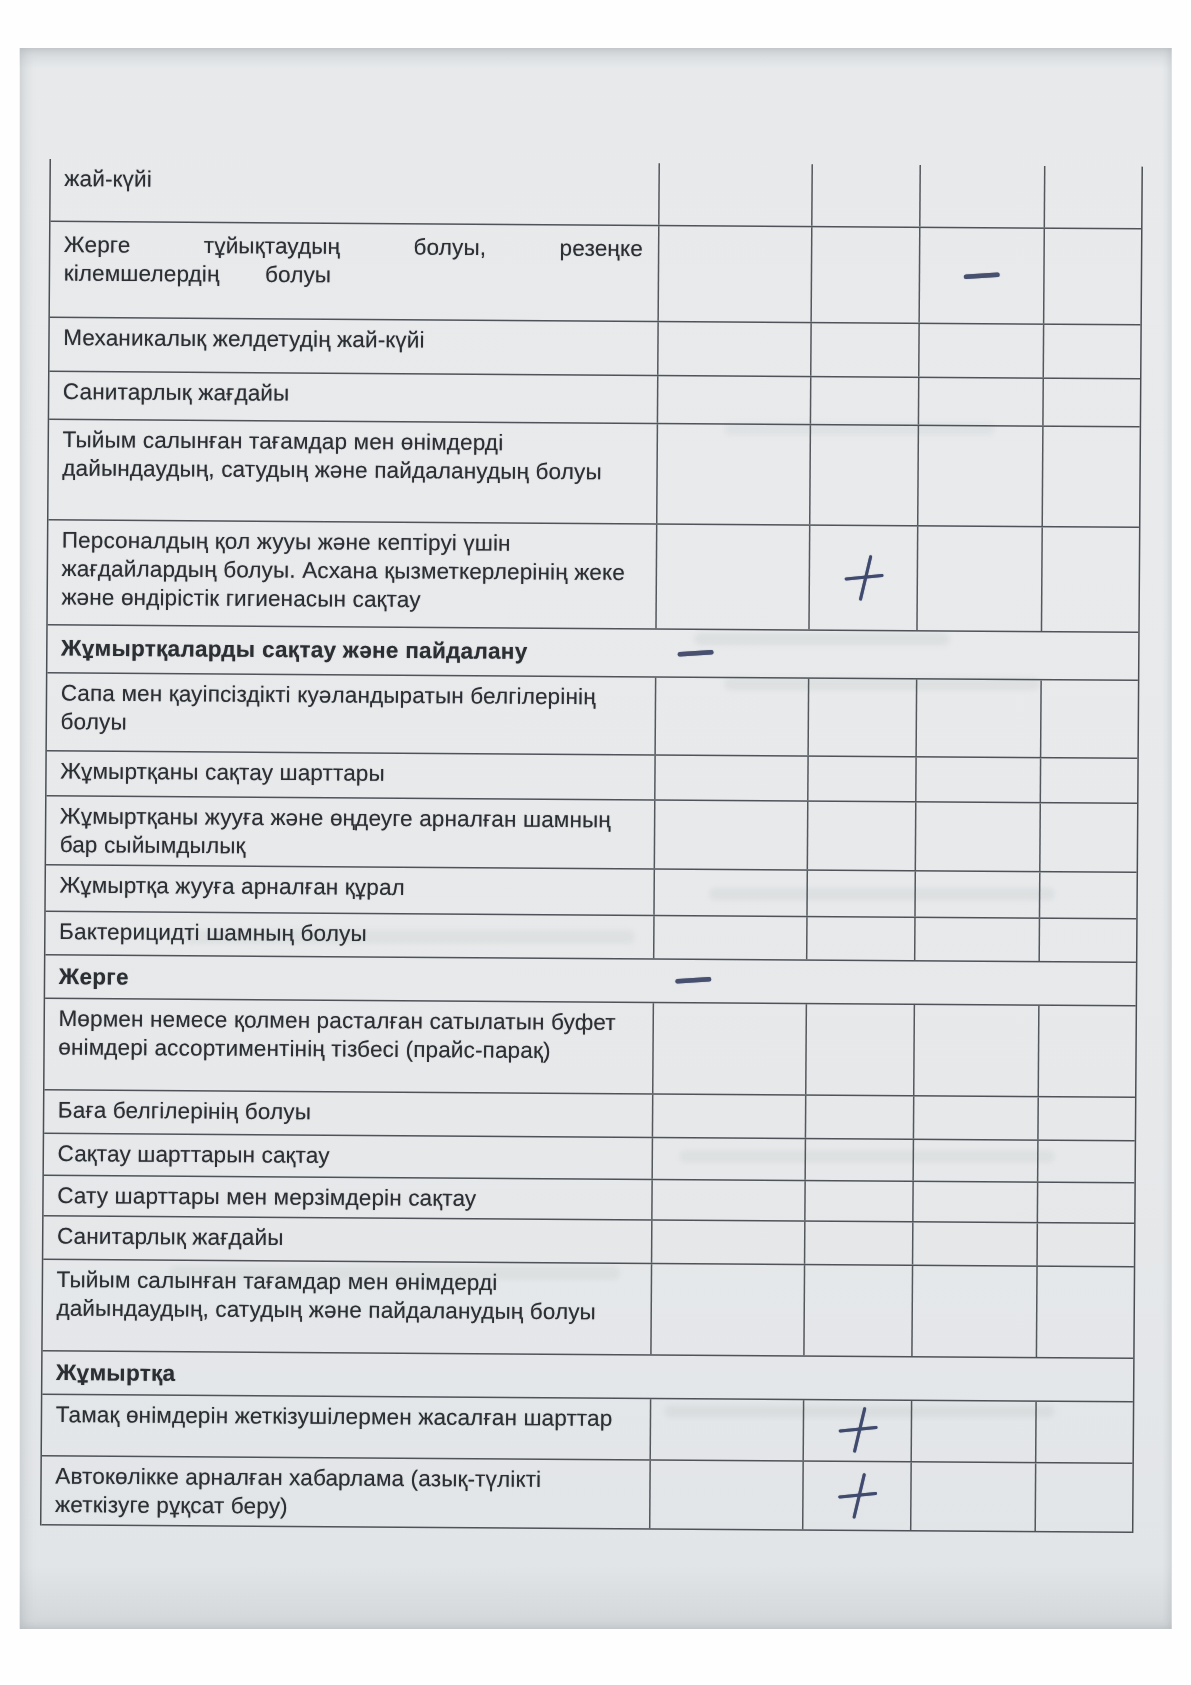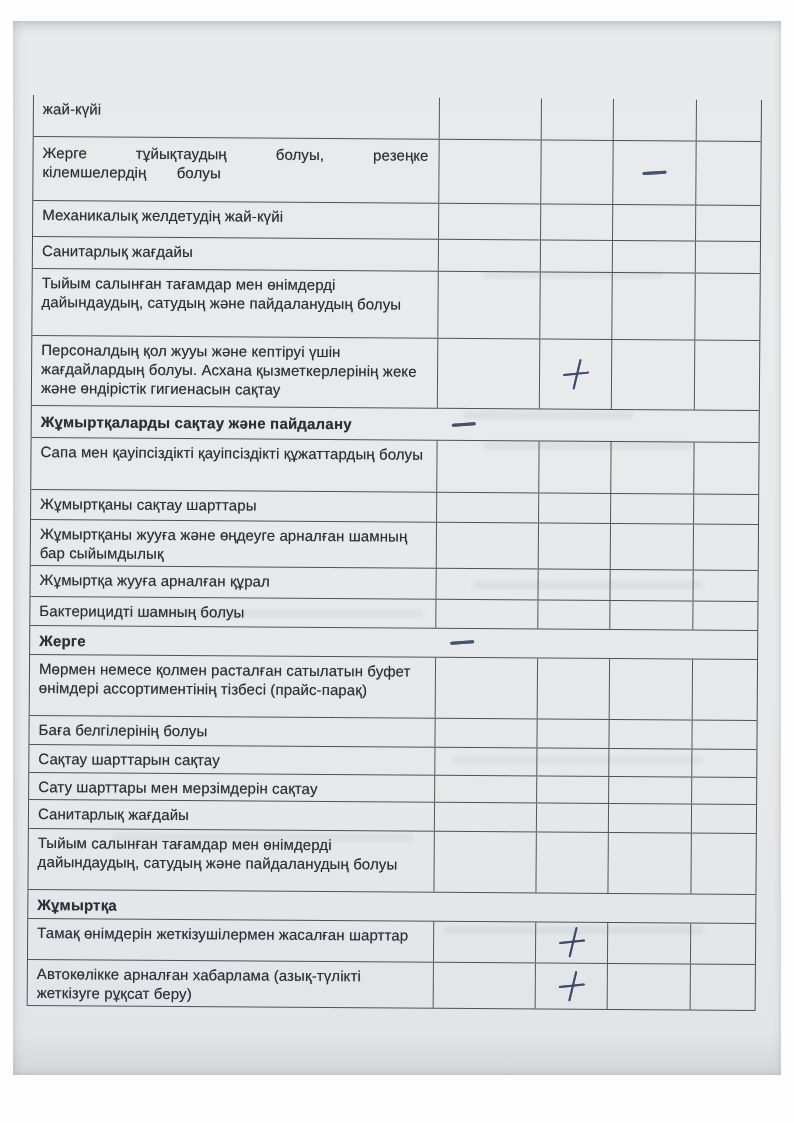--- a/index.html
+++ b/index.html
@@ -3,21 +3,21 @@
 <meta charset="utf-8">
 <style>
   html,body{margin:0;padding:0;}
   body{
     width:794px;height:1123px;position:relative;overflow:hidden;
     background:#fefefe;
     font-family:"Liberation Sans","DejaVu Sans",sans-serif;
   }
   
   .page{
-    position:absolute;left:13px;top:21px;width:768px;height:1054px;
+    position:absolute;left:13px;top:32px;width:768px;height:1054px;
     background:linear-gradient(180deg,#d4d8db 0px,#e7e9eb 14px,#e8eaec 30%,#e6e8ea 70%,#e2e5e8 96%,#d2d6d9 100%);
     box-shadow:inset 3px 0 8px rgba(120,126,132,.22), inset -2px 0 5px rgba(130,136,142,.16);
   }
   
   .table{
     position:absolute;left:20px;top:74px;width:727px;
     border-left:1.3px solid rgba(58,62,68,.9);
     border-right:1.3px solid rgba(58,62,68,.9);
     transform:rotate(.4deg);transform-origin:0 0;
   }
@@ -120,21 +120,21 @@
           <span class="hand-plus"></span>
         </div>
         <div class="cell chk"></div>
         <div class="cell chk"></div>
       </div>
       <div class="row section" style="min-height: 32px;">
         <div class="cell sec"><span class="t">Жұмыртқаларды сақтау және пайдалану</span></div>
         <span class="hand-dash section-dash"></span>
       </div>
       <div class="row" style="min-height: 52px;">
-        <div class="cell desc"><span class="t">Сапа мен қауіпсіздікті қауіпсіздікті құжаттардың болуы</span></div>
+        <div class="cell desc"><span class="t">Сапа мен қауіпсіздікті куәландыратын белгілерінің болуы</span></div>
         <div class="cell chk"></div>
         <div class="cell chk"></div>
         <div class="cell chk"></div>
         <div class="cell chk"></div>
       </div>
       <div class="row" style="min-height: 30px;">
         <div class="cell desc"><span class="t">Жұмыртқаны сақтау шарттары</span></div>
         <div class="cell chk"></div>
         <div class="cell chk"></div>
         <div class="cell chk"></div>

